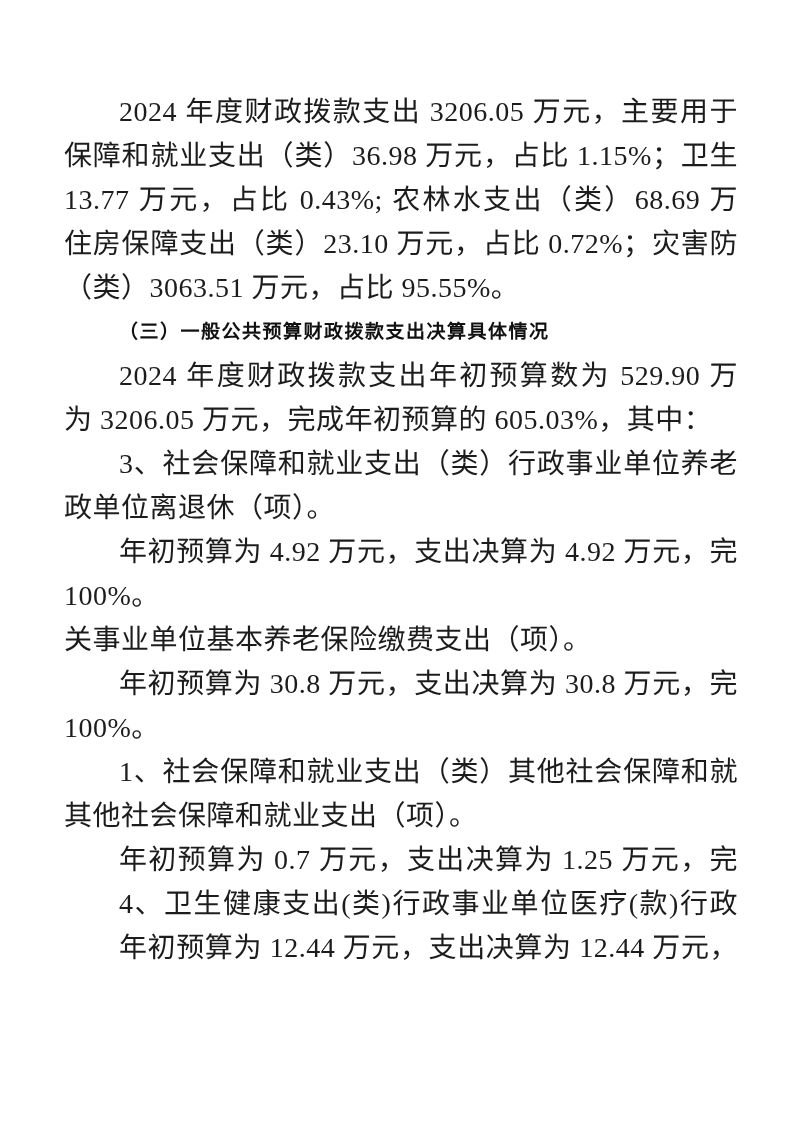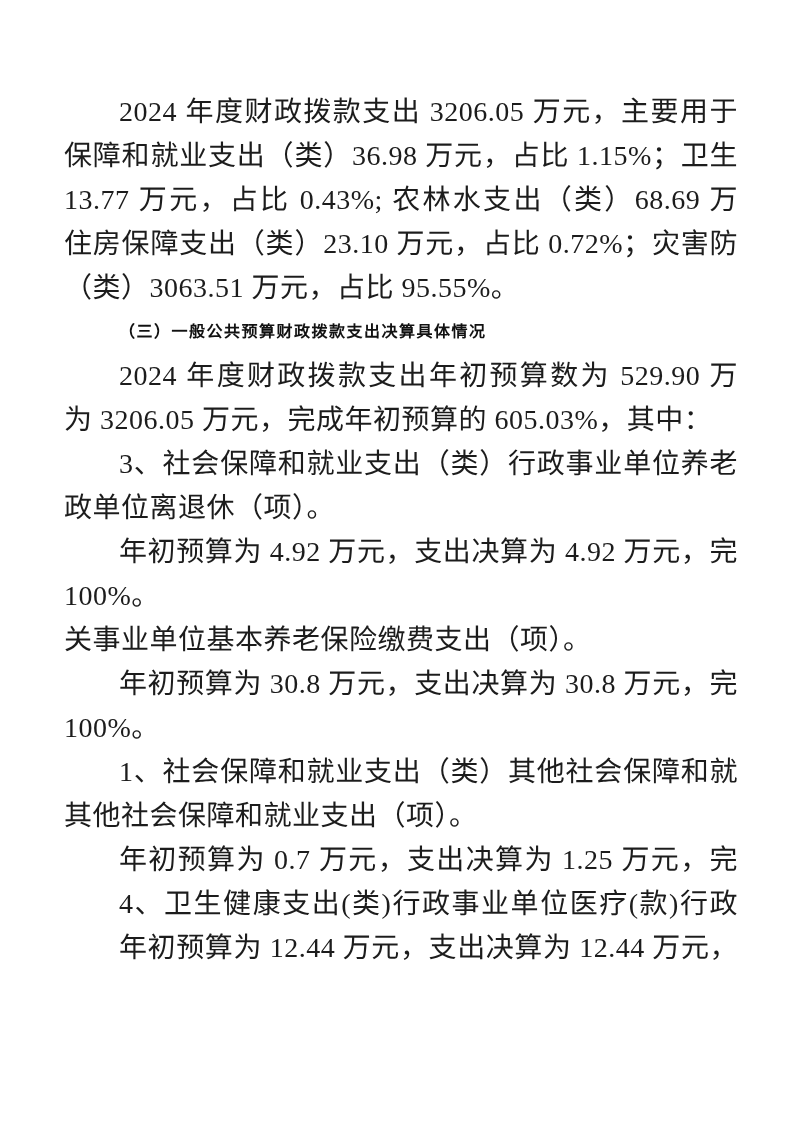--- a/index.html
+++ b/index.html
@@ -35,21 +35,21 @@
     text-align: justify;
     text-align-last: justify;
     text-justify: inter-character;
   }
   .indent {
     text-indent: 55px;
   }
   .heading {
     font-family: "Liberation Sans", "DejaVu Sans", sans-serif;
     font-weight: 700;
-    font-size: 16px;
+    font-size: 19px;
     letter-spacing: 1.5px;
     color: #111111;
   }
   .footer {
     position: absolute;
     left: 0;
     right: 0;
     bottom: 62px;
     text-align: center;
     font-family: "Liberation Sans", "DejaVu Sans", sans-serif;

